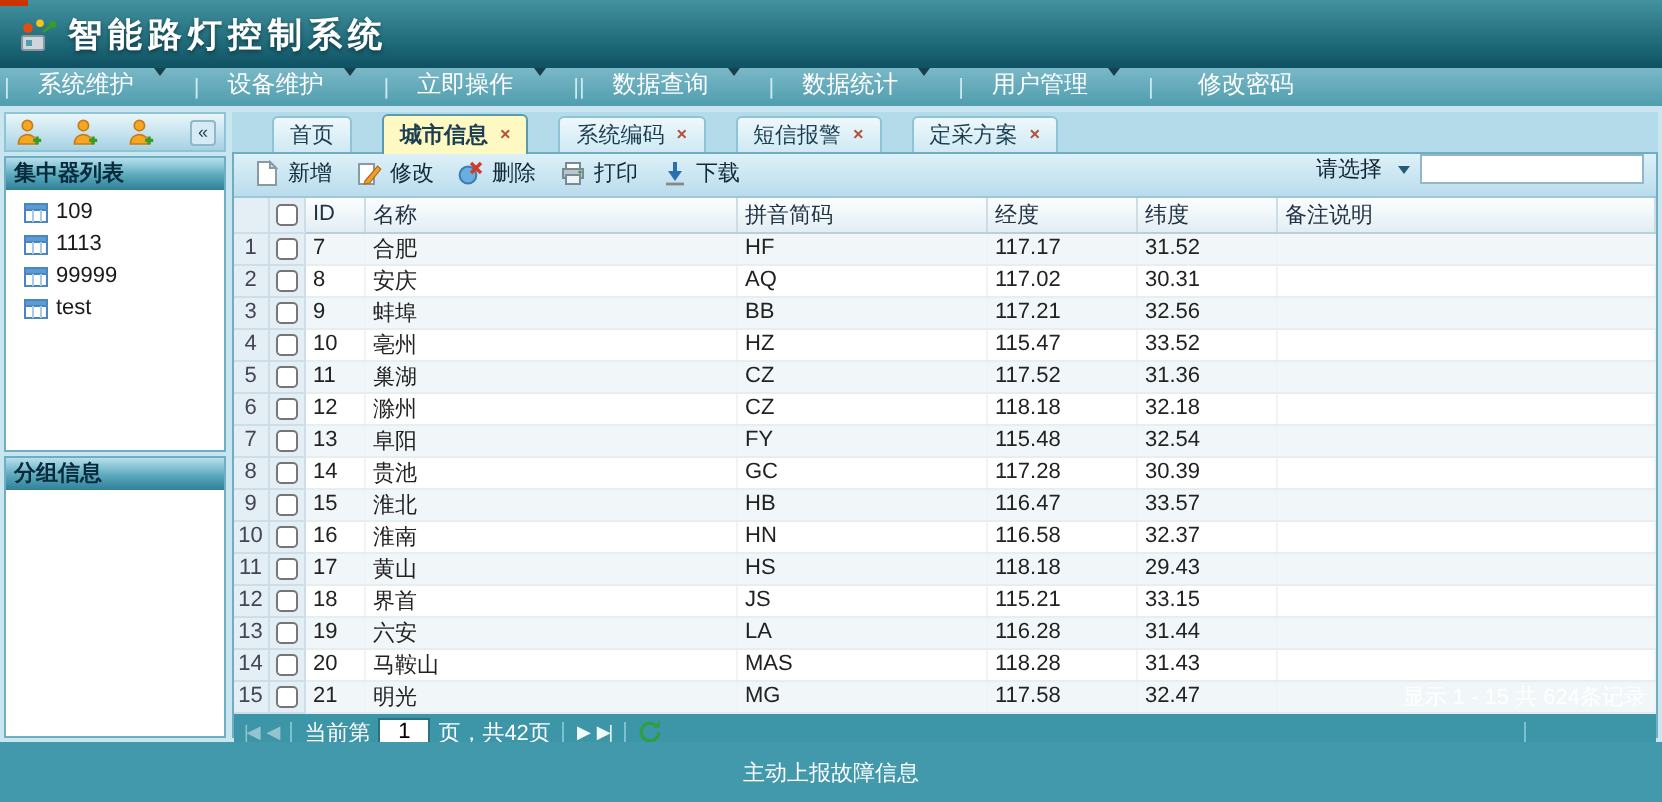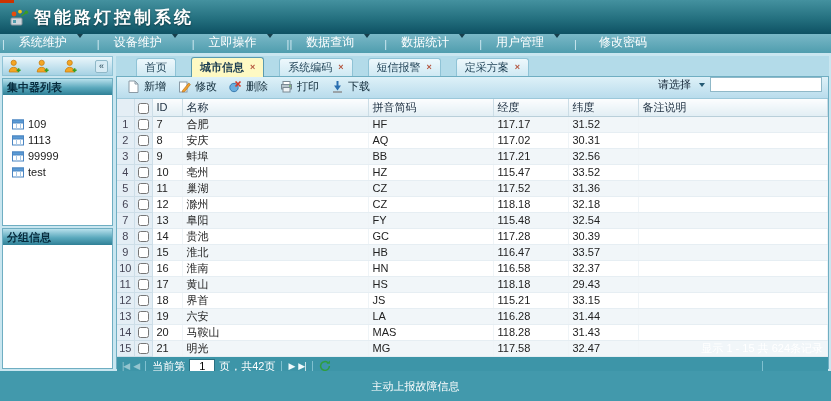--- a/index.html
+++ b/index.html
@@ -22,21 +22,21 @@
 
   
   .sidebar { width:111px; flex:0 0 auto; display:flex; flex-direction:column; gap:2px; min-height:0; }
   .side-toolbar { height:20px; flex:0 0 auto; background:linear-gradient(#eaf6fb,#a6d2e4); border:1px solid #8fc3d6; display:flex; align-items:center; padding:0 4px; gap:13px; }
   .icon-btn { display:inline-flex; cursor:pointer; }
   .collapse-btn { margin-left:auto; width:13px; height:13px; background:#d7ebf4; border:1px solid #8fb8c8; color:#245; font-size:9px; line-height:11px; text-align:center; cursor:pointer; border-radius:2px; }
   .side-panel { border:1px solid #6faec2; background:#fff; display:flex; flex-direction:column; min-height:0; }
   .side-panel.top { height:148px; flex:0 0 auto; }
   .side-panel.bottom { flex:1; }
   .side-header { height:16px; flex:0 0 auto; background:linear-gradient(#b7e0ec, #5aa8bc 55%, #2f8096); color:#062b3d; font-weight:bold; font-size:11px; line-height:16px; padding:0 4px; }
-  .tree { list-style:none; padding:21px 0 0 9px; font-size:11px; color:#1a1a1a; }
+  .tree { list-style:none; padding:3px 0 0 9px; font-size:11px; color:#1a1a1a; }
   .tree li { display:flex; align-items:center; gap:4px; height:16px; cursor:pointer; white-space:nowrap; }
 
   
   .main { flex:1; display:flex; flex-direction:column; min-width:0; min-height:0; }
   .tabbar { height:21px; flex:0 0 auto; background:#b3dbe9; display:flex; align-items:flex-end; padding-left:20px; gap:15px; border-bottom:1px solid #6faec2; }
   .tab { height:18px; background:linear-gradient(#eef8fc,#cfe9f3); border:1px solid #8fc3d6; border-bottom:none; border-radius:3px 3px 0 0; font-size:11px; color:#1c3e52; display:flex; align-items:center; padding:0 8px; gap:6px; cursor:pointer; white-space:nowrap; }
   .tab.active { background:#fef9c3; font-weight:bold; height:20px; border-color:#5a9ab0; position:relative; z-index:2; margin-bottom:-1px; }
   .tab-close { color:#b4533c; font-size:9px; font-weight:bold; line-height:1; cursor:pointer; }
 
   .panel { flex:1; border:1px solid #6faec2; border-top:none; background:#fff; display:flex; flex-direction:column; min-height:0; }

